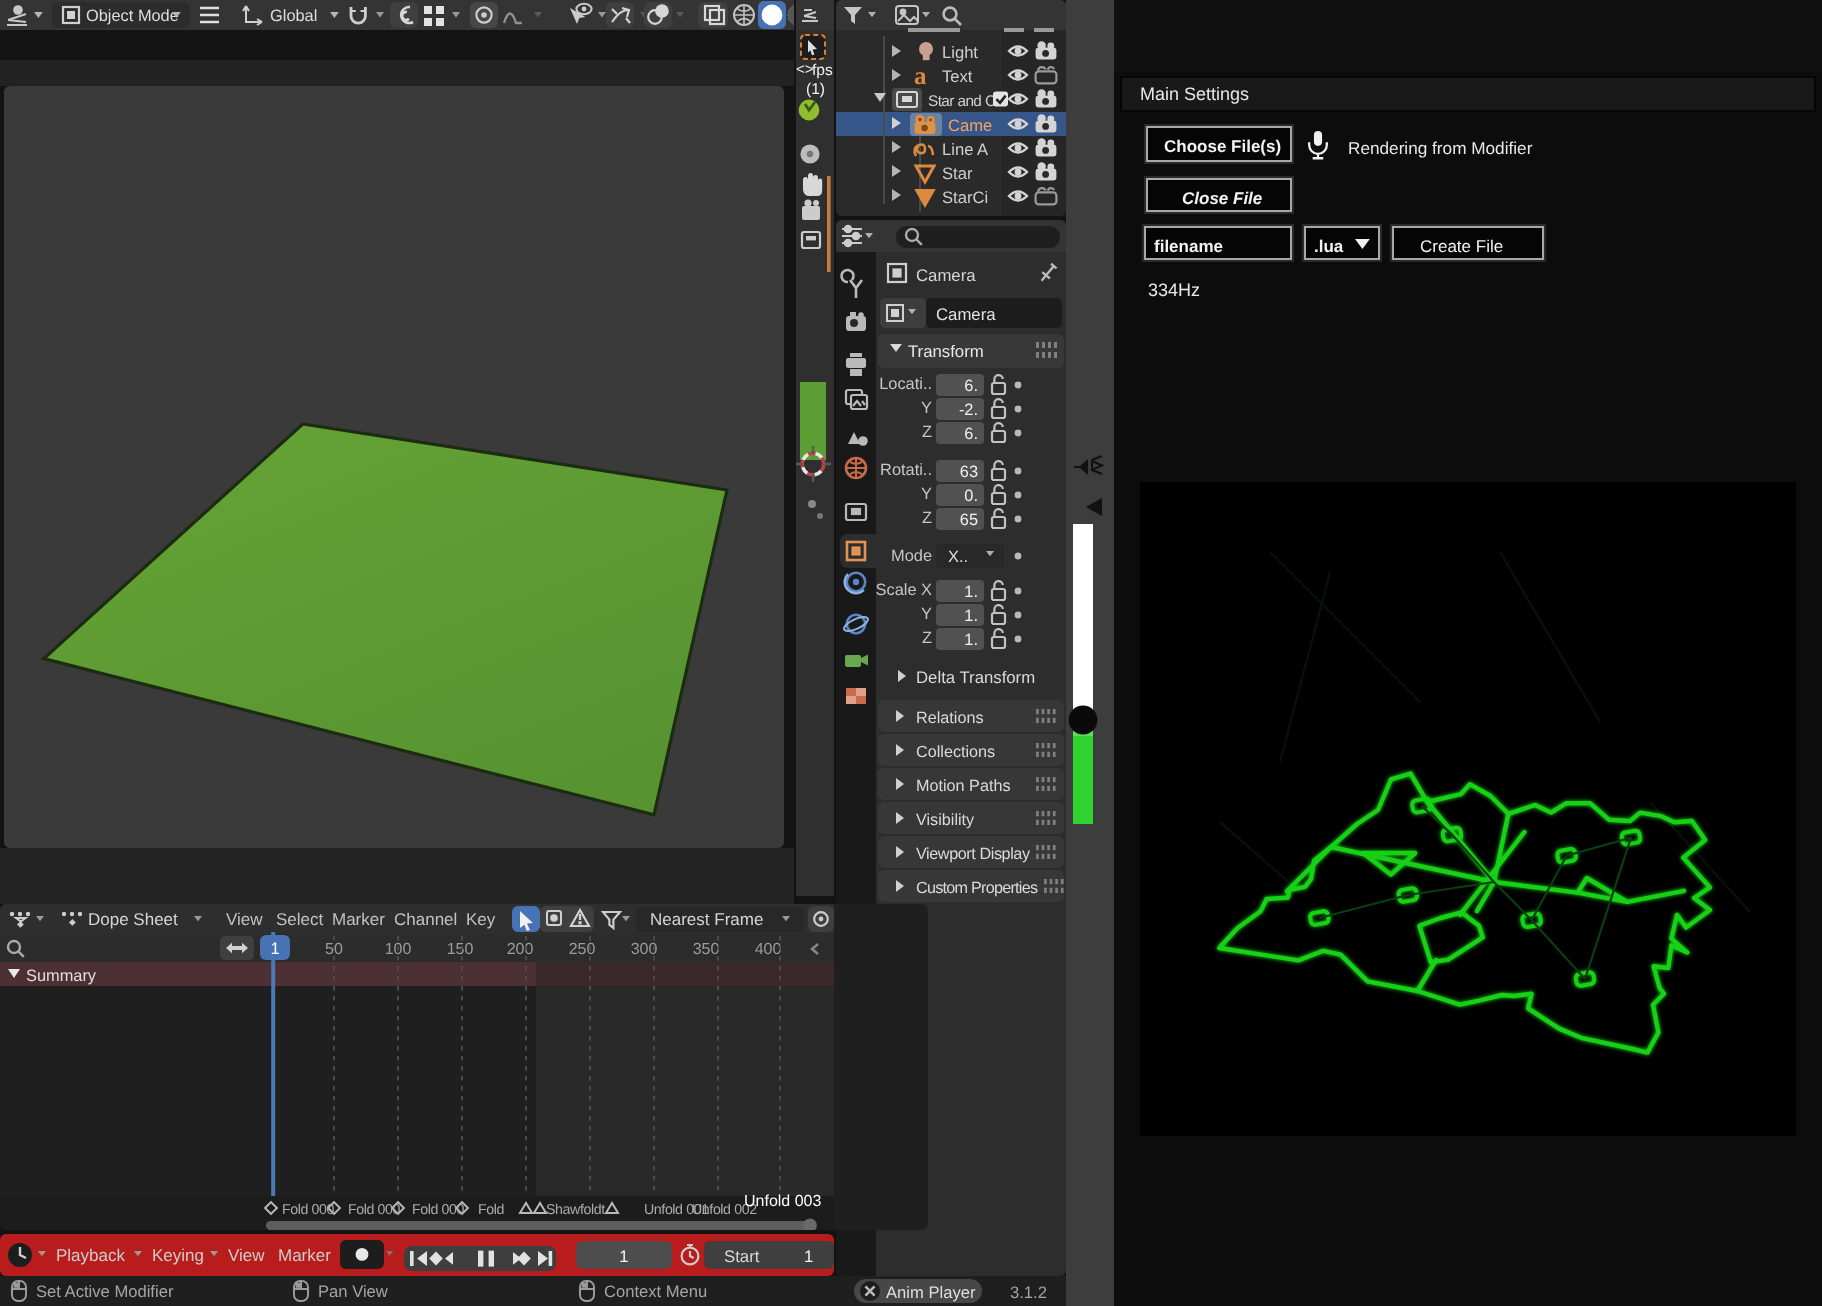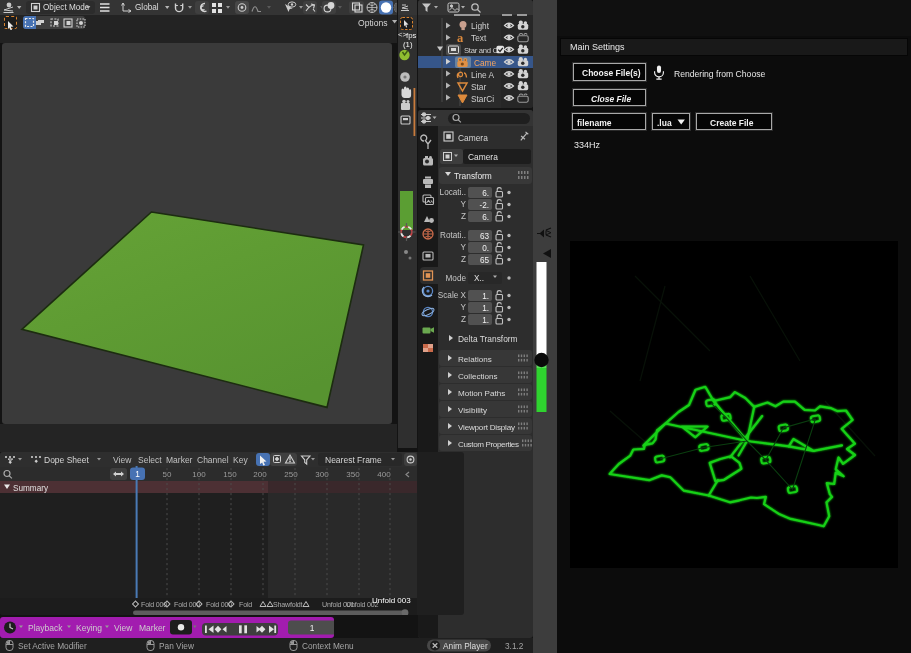--- a/index.html
+++ b/index.html
@@ -92,47 +92,20 @@
       <path d="M367 7.5 h10 M372 2.5 v10 M368.5 4.2 q3.5 3 7 0 M368.5 10.8 q3.5 -3 7 0" stroke="#c2c2c2" stroke-width=".8" fill="none"></path>
 
       <rect x="379" y="0.5" width="14" height="14" rx="3" fill="#4772b3"></rect>
       <circle cx="386" cy="7.5" r="5.2" fill="#ffffff"></circle>
 
       <circle cx="399" cy="7.5" r="5.2" fill="#cccccc"></circle>
       <path d="M399 2.3 a5.2 5.2 0 0 0 0 10.4z" fill="#555555"></path>
     </svg>
   </div>
 
-  <div class="abs" id="vp-toolbar" style="left:0;top:15px;width:397px;height:15px;background:#232323;">
-
-    <div class="abs" style="left:4px;top:1px;width:13px;height:13px;border:1px dashed #d8822e;background:#1c1c1c;border-radius:2px;">
-      <svg width="11" height="11" viewBox="0 0 11 11">
-          <path d="M3 1 L8.5 6.5 L5.8 6.8 L7 10 L5.6 10.4 L4.6 7.4 L3 9z" fill="#e8e8e8"></path>
-        </svg>
-    </div>
-
-    <div class="abs" style="left:23px;top:1px;width:62px;height:13px;background:#3f3f3f;border-radius:3px;"></div>
-    <div class="abs" style="left:23px;top:1px;width:13px;height:13px;background:#4772b3;border-radius:3px 0 0 3px;"></div>
-    <svg class="abs" style="left:23px;top:1px" width="64" height="13" viewBox="0 0 64 13">
-      <rect x="2.5" y="2.5" width="8" height="8" fill="none" stroke="#eaeaea" stroke-width="1.2" stroke-dasharray="2 1.4"></rect>
-      <g fill="#d2d2d2">
-        <path d="M15 4 h6 v3 h-3 v2 h-5 v-4 h2z"></path>
-        <rect x="28" y="3" width="7" height="7" fill="none" stroke="#d2d2d2" stroke-dasharray="2 1.4" stroke-width="1.1"></rect>
-          <rect x="31" y="5" width="4" height="4"></rect>
-        <rect x="41" y="3" width="8" height="8" fill="none" stroke="#d2d2d2" stroke-width="1.1"></rect>
-          <rect x="43.5" y="5" width="4" height="4"></rect>
-        <rect x="54" y="3" width="8" height="8" fill="none" stroke="#d2d2d2" stroke-dasharray="1.5 1.2" stroke-width="1.1"></rect>
-          <circle cx="58" cy="7" r="2"></circle>
-      </g>
-    </svg>
-    <div class="txt" style="left:358px;top:3px;font-size:8.6px;color:#d6d6d6;">Options</div>
-    <svg class="abs" style="left:392px;top:5px" width="8" height="6">
-        <path d="M0 0 l2.6 3.4 2.6-3.4z" fill="#b0b0b0"></path>
-      </svg>
-  </div>
 
   <div class="abs" style="left:0;top:30px;width:397px;height:13px;background:#222222;"></div>
 
   <div class="abs" id="vp" style="left:2px;top:43px;width:390px;height:381px;background:#3a3a3a;border-radius:3px;">
     <svg class="abs" style="left:0;top:0" width="390" height="381" viewBox="0 0 390 381">
       <defs>
         <linearGradient id="plg" x1="0" y1="0" x2="0.7" y2="1">
           <stop offset="0" stop-color="#66a337"></stop>
           <stop offset="0.45" stop-color="#5f9c33"></stop>
           <stop offset="1" stop-color="#579330"></stop>
@@ -584,21 +557,21 @@
         <text x="322" y="155">Unfold 001</text>
         <text x="346" y="155">Unfold 002</text>
       </g>
       <text x="372" y="151" font-size="8" fill="#ffffff" font-family="Liberation Sans">Unfold 003</text>
 
       <rect x="133" y="158.5" width="275" height="4.5" rx="2.2" fill="#5d5d5d"></rect>
       <circle cx="405" cy="160.7" r="3.4" fill="#6a6a6a"></circle>
     </svg>
   </div>
 
-  <div class="abs" id="timeline" style="left:0;top:617px;width:334px;height:21px;background:#a21caf;border-radius:3px;overflow:hidden;">
+  <div class="abs" id="timeline" style="left:0;top:617px;width:417px;height:21px;background:#b91c1c;border-radius:3px;overflow:hidden;">
     <svg class="abs" style="left:0;top:0" width="417" height="21" viewBox="0 0 417 21">
       <circle cx="10" cy="10.5" r="6" fill="#1d1d1d"></circle>
       <path d="M10 6.5 v4 l3 1.5" stroke="#cdcdcd" stroke-width="1.2" fill="none"></path>
       <path d="M19 8.5 l2 2.6 2-2.6z" fill="#9a9a9a"></path>
       <text x="28" y="13.5" font-size="8.5" fill="#cdcdcd" font-family="Liberation Sans">Playback</text>
       <path d="M67 8.5 l2 2.6 2-2.6z" fill="#9a9a9a"></path>
       <text x="76" y="13.5" font-size="8.5" fill="#cdcdcd" font-family="Liberation Sans">Keying</text>
       <path d="M105 8.5 l2 2.6 2-2.6z" fill="#9a9a9a"></path>
       <text x="114" y="13.5" font-size="8.5" fill="#cdcdcd" font-family="Liberation Sans">View</text>
       <text x="139" y="13.5" font-size="8.5" fill="#cdcdcd" font-family="Liberation Sans">Marker</text>
@@ -670,32 +643,32 @@
     <div class="abs" style="left:3px;top:2px;width:348px;height:18px;background:#191919;border:1px solid #060606;"></div>
     <div class="txt" style="left:13px;top:6px;font-size:9px;color:#e8e8e8;">Main Settings</div>
 
     <div class="abs" style="left:16px;top:27px;width:73px;height:18px;background:#050505;border:1px solid #a8a8a8;outline:1px solid #2a2a2a;"></div>
     <div class="txt" style="left:25px;top:32px;font-size:8.5px;font-weight:bold;color:#f2f2f2;">Choose File(s)</div>
     <svg class="abs" style="left:96px;top:29px" width="12" height="15" viewBox="0 0 13 17">
       <rect x="4.2" y="0.5" width="4.6" height="8.5" rx="2.3" fill="#f0f0f0"></rect>
       <path d="M1.5 7 v1.5 a5 5 0 0 0 10 0 V7" fill="none" stroke="#f0f0f0" stroke-width="1.3"></path>
       <path d="M6.5 13.5 v2 M3.5 16 h6" stroke="#f0f0f0" stroke-width="1.3"></path>
     </svg>
-    <div class="txt" style="left:117px;top:32.5px;font-size:8.6px;color:#e8e8e8;">Rendering from Choose</div>
+    <div class="txt" style="left:117px;top:32.5px;font-size:8.6px;color:#e8e8e8;">Rendering from Modifier</div>
     <div class="abs" style="left:16px;top:53px;width:73px;height:17px;background:#050505;border:1px solid #a8a8a8;outline:1px solid #2a2a2a;"></div>
     <div class="txt" style="left:34px;top:58px;font-size:8.5px;font-weight:bold;color:#f2f2f2;font-style:italic;">Close File</div>
     <div class="abs" style="left:15px;top:77px;width:74px;height:17px;background:#050505;border:1px solid #a8a8a8;outline:1px solid #2a2a2a;"></div>
     <div class="txt" style="left:20px;top:82px;font-size:8.5px;font-weight:bold;color:#f2f2f2;">filename</div>
     <div class="abs" style="left:95px;top:77px;width:38px;height:17px;background:#050505;border:1px solid #a8a8a8;outline:1px solid #2a2a2a;"></div>
     <div class="txt" style="left:100px;top:82px;font-size:8.5px;font-weight:bold;color:#f2f2f2;">.lua</div>
     <svg class="abs" style="left:120px;top:83px" width="9" height="7">
         <path d="M0.5 0.5 l3.7 5 3.7-5z" fill="#f0f0f0"></path>
       </svg>
     <div class="abs" style="left:139px;top:77px;width:76px;height:17px;background:#050505;border:1px solid #a8a8a8;outline:1px solid #2a2a2a;"></div>
-    <div class="txt" style="left:153px;top:82px;font-size:8.5px;font-weight:bold;color:#f2f2f2;">Create File</div>
+    <div class="txt" style="left:153px;top:82px;font-size:8.5px;font-weight:normal;color:#f2f2f2;">Create File</div>
     <div class="txt" style="left:17px;top:104px;font-size:9px;color:#e8e8e8;">334Hz</div>
 
     <div class="abs" id="preview" style="left:13px;top:205px;width:328px;height:327px;background:#000;overflow:hidden;">
       <svg class="abs" style="left:0;top:0" width="328" height="327" viewBox="0 0 328 327">
         <defs>
           <filter id="glow" x="-30%" y="-30%" width="160%" height="160%">
             <feGaussianBlur stdDeviation="1.1" result="b"></feGaussianBlur>
             <feMerge>
                 <feMergeNode in="b"></feMergeNode>
                 <feMergeNode in="SourceGraphic"></feMergeNode>

